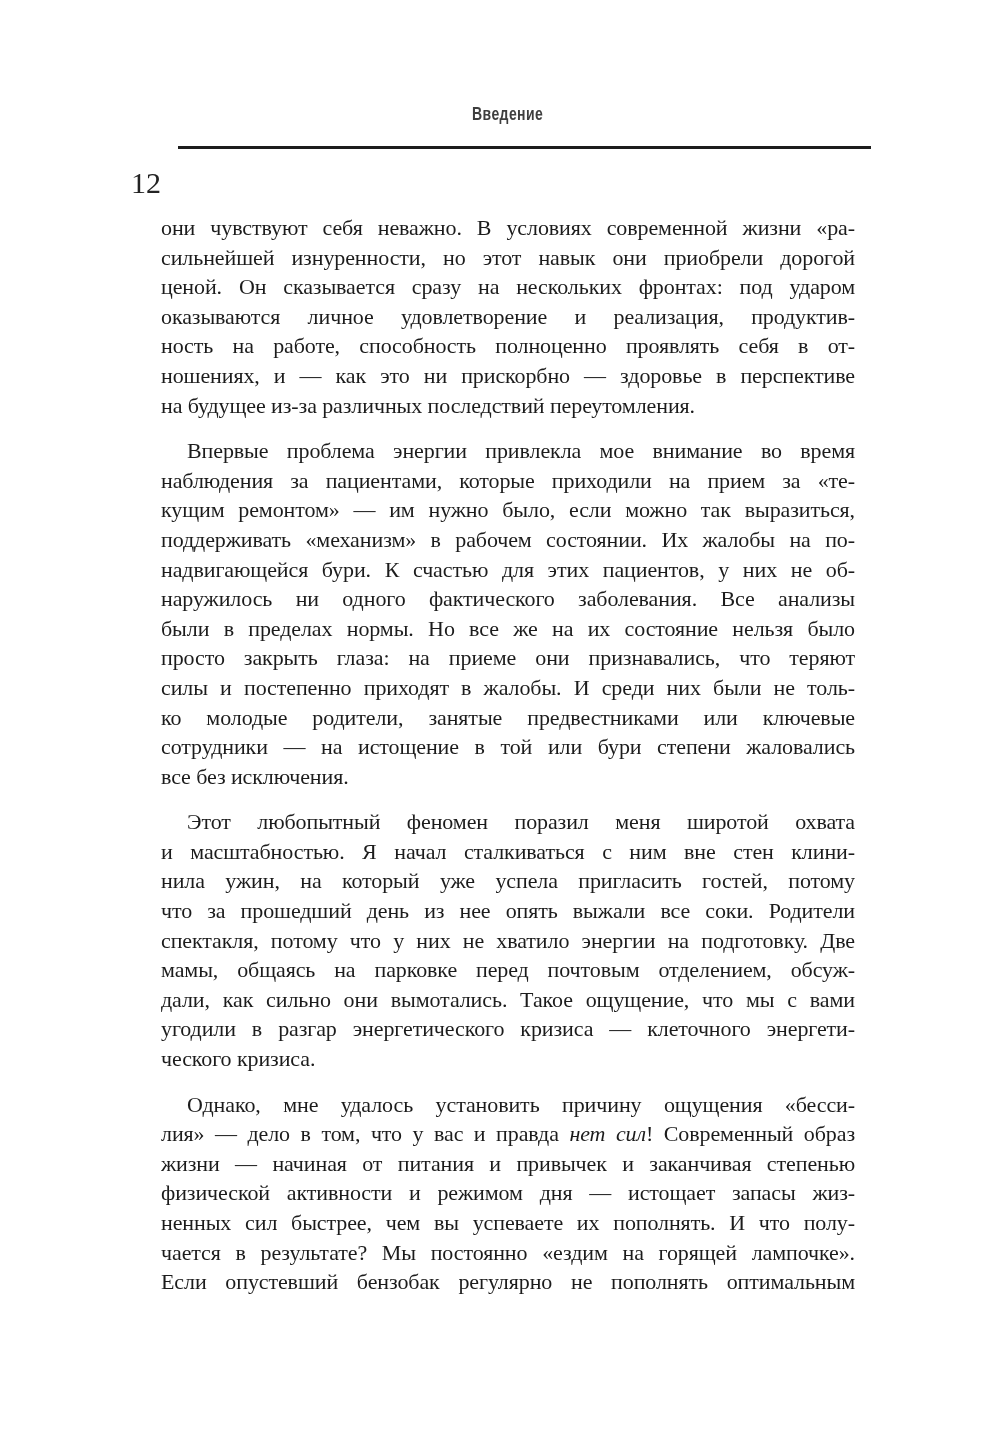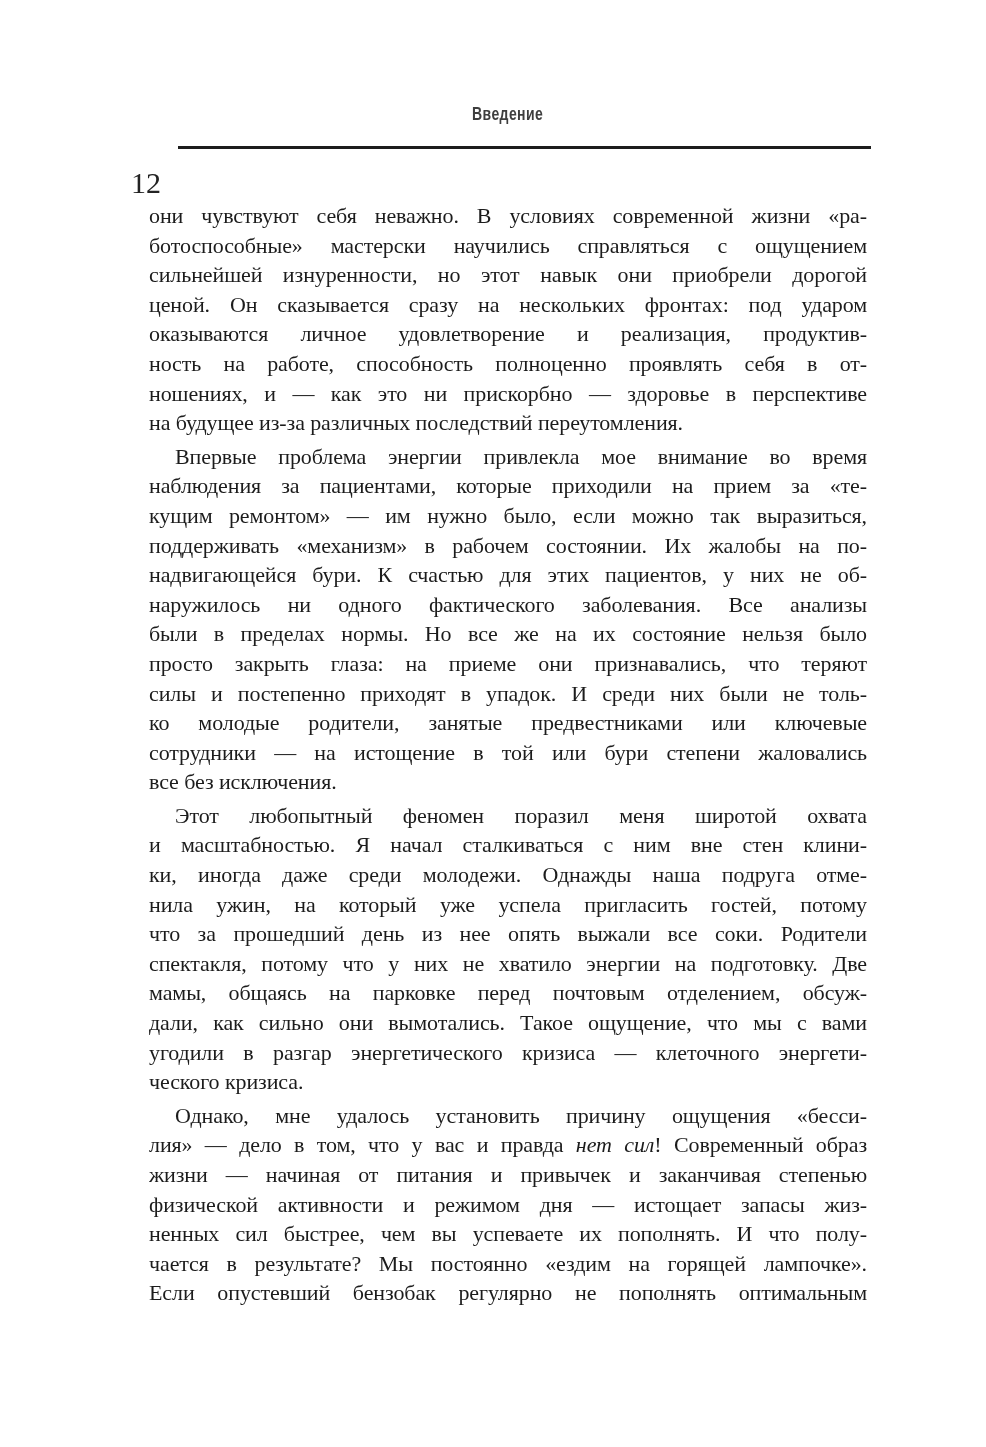--- a/index.html
+++ b/index.html
@@ -53,21 +53,21 @@
     left: 145px;
     top: 197px;
     width: 726px;
     font-family: "Liberation Serif", serif;
     font-size: 22px;
     line-height: 29.6px;
     letter-spacing: -0.1px;
     color: #1c1c1c;
   }
   .paragraph {
-    margin: 4px;
+    margin: 16px;
   }
   .line {
     height: 29.6px;
     overflow: hidden;
     text-align: justify;
     text-align-last: justify;
     white-space: normal;
   }
   .line.last {
     text-align: center;
@@ -86,46 +86,44 @@
     <span class="condensed">Введение</span>
   </div>
 
   <div class="page-number">12</div>
 
   <div class="header-rule"></div>
 
   <div class="body-text" id="body-text">
       <div class="paragraph">
         <div class="line">они чувствуют себя неважно. В условиях современной жизни «ра-</div>
-        <div class="line">ботоспособные» мастерски научились справляться с ощущением</div>
         <div class="line">сильнейшей изнуренности, но этот навык они приобрели дорогой</div>
         <div class="line">ценой. Он сказывается сразу на нескольких фронтах: под ударом</div>
         <div class="line">оказываются личное удовлетворение и реализация, продуктив-</div>
         <div class="line">ность на работе, способность полноценно проявлять себя в от-</div>
         <div class="line">ношениях, и — как это ни прискорбно — здоровье в перспективе</div>
         <div class="line last">на будущее из-за различных последствий переутомления.</div>
       </div>
       <div class="paragraph">
         <div class="line indent">Впервые проблема энергии привлекла мое внимание во время</div>
         <div class="line">наблюдения за пациентами, которые приходили на прием за «те-</div>
         <div class="line">кущим ремонтом» — им нужно было, если можно так выразиться,</div>
         <div class="line">поддерживать «механизм» в рабочем состоянии. Их жалобы на по-</div>
         <div class="line">надвигающейся бури. К счастью для этих пациентов, у них не об-</div>
         <div class="line">наружилось ни одного фактического заболевания. Все анализы</div>
         <div class="line">были в пределах нормы. Но все же на их состояние нельзя было</div>
         <div class="line">просто закрыть глаза: на приеме они признавались, что теряют</div>
-        <div class="line">силы и постепенно приходят в упадок. И среди них были не толь-</div>
+        <div class="line">силы и постепенно приходят в жалобы. И среди них были не толь-</div>
         <div class="line">ко молодые родители, занятые предвестниками или ключевые</div>
         <div class="line">сотрудники — на истощение в той или бури степени жаловались</div>
         <div class="line last">все без исключения.</div>
       </div>
       <div class="paragraph">
         <div class="line indent">Этот любопытный феномен поразил меня широтой охвата</div>
         <div class="line">и масштабностью. Я начал сталкиваться с ним вне стен клини-</div>
-        <div class="line">ки, иногда даже среди молодежи. Однажды наша подруга отме-</div>
         <div class="line">нила ужин, на который уже успела пригласить гостей, потому</div>
         <div class="line">что за прошедший день из нее опять выжали все соки. Родители</div>
         <div class="line">спектакля, потому что у них не хватило энергии на подготовку. Две</div>
         <div class="line">мамы, общаясь на парковке перед почтовым отделением, обсуж-</div>
         <div class="line">дали, как сильно они вымотались. Такое ощущение, что мы с вами</div>
         <div class="line">угодили в разгар энергетического кризиса — клеточного энергети-</div>
         <div class="line last">ческого кризиса.</div>
       </div>
       <div class="paragraph">
         <div class="line indent">Однако, мне удалось установить причину ощущения «бесси-</div>

